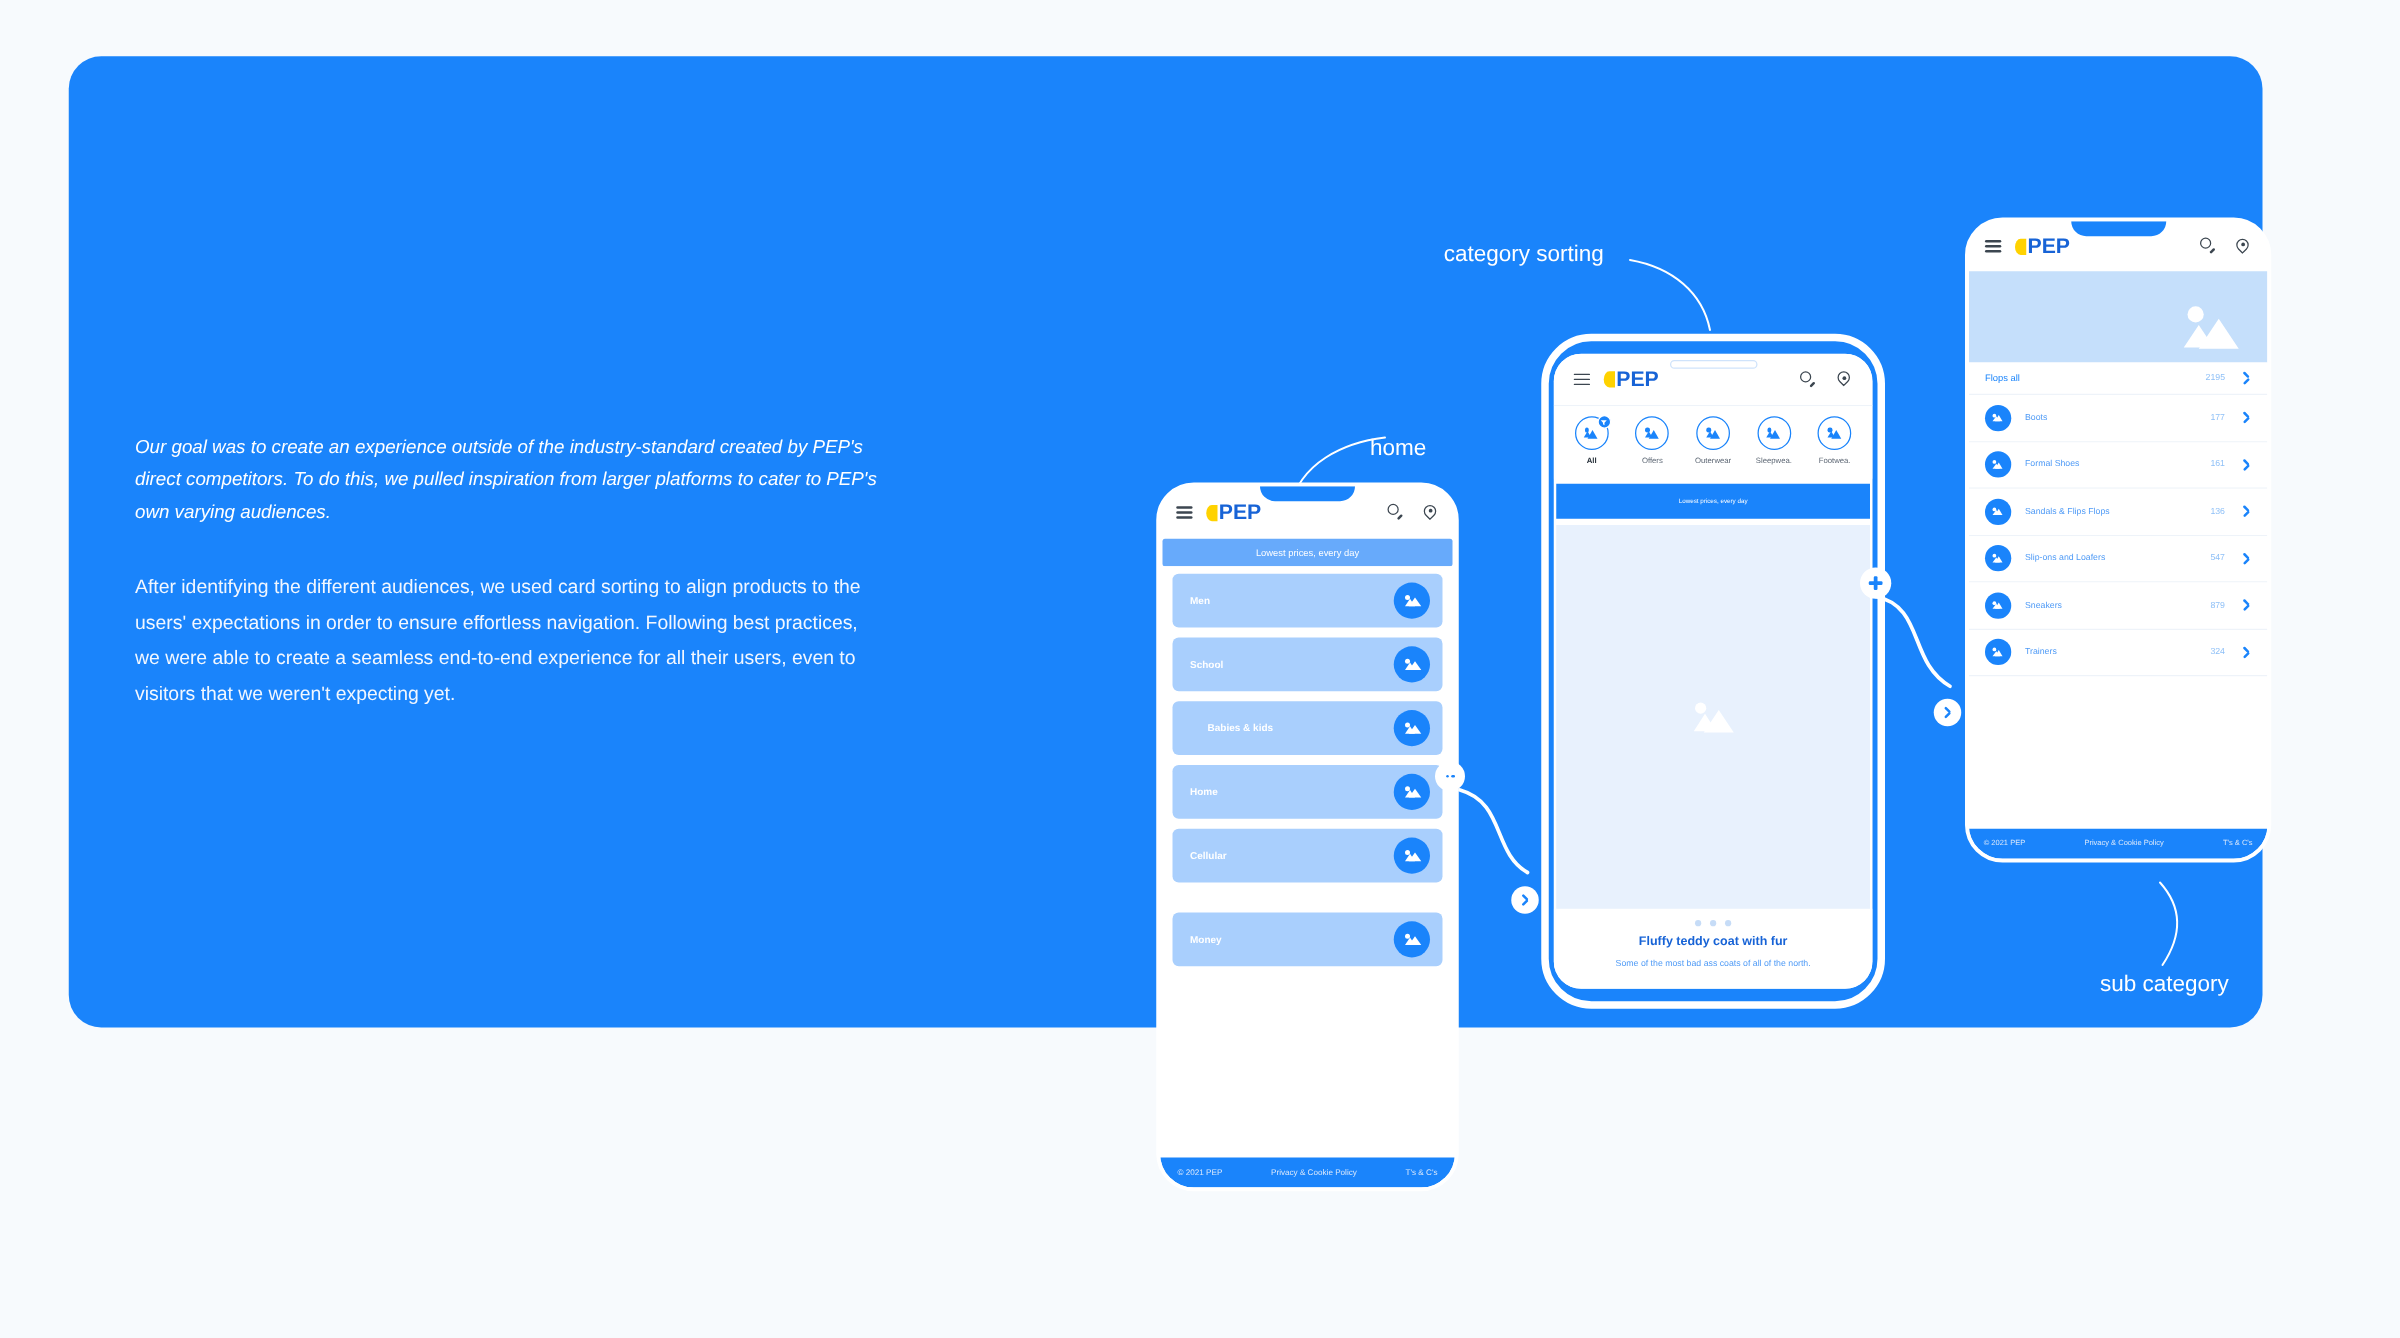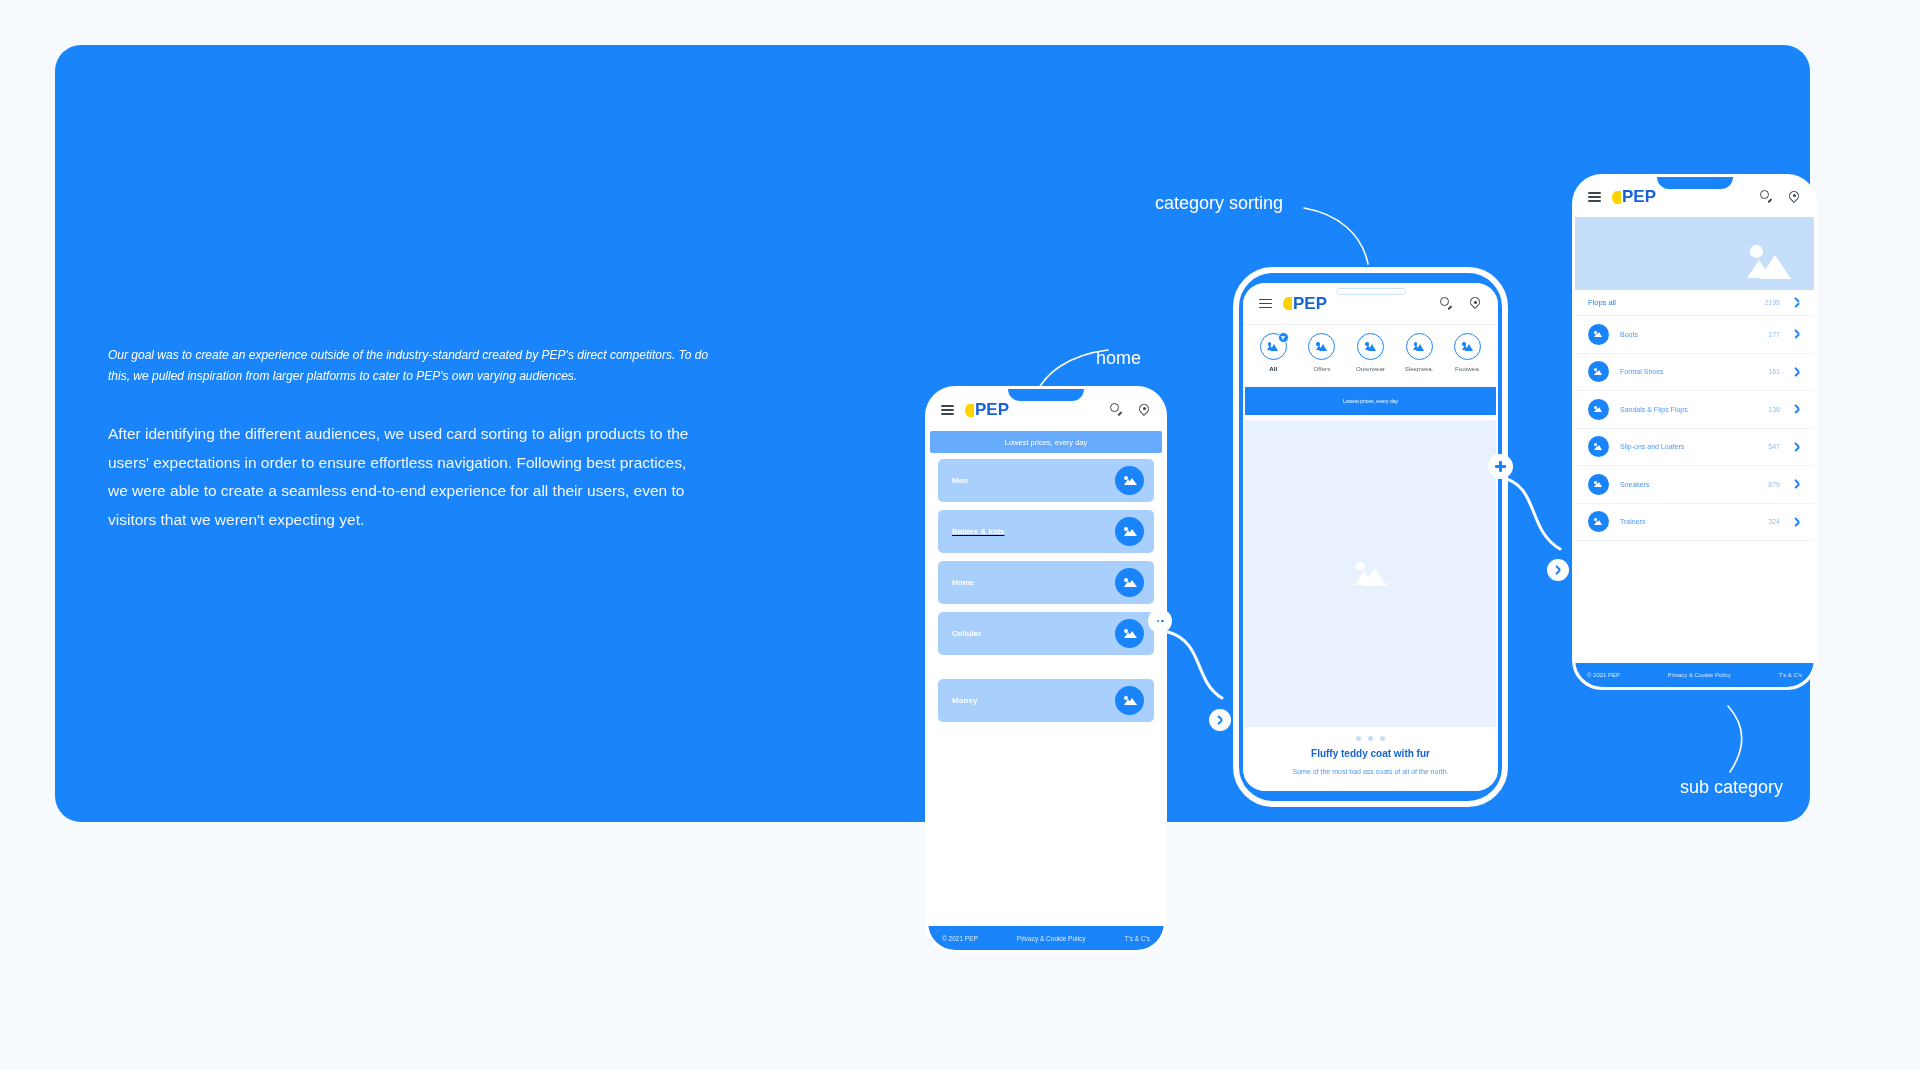--- a/index.html
+++ b/index.html
@@ -20,21 +20,21 @@
     border-radius: 26px;
   }
 
   
   .copy { position: absolute; left: 108px; top: 345px; width: 640px; color: #fff; }
   .headline {
     font-size: 47px; font-weight: 800; letter-spacing: -0.5px;
     line-height: 1.05; margin-bottom: 36px;
   }
   .para-italic {
-    font-size: 12px; font-style: italic; font-weight: 500;
+    font-size: 15px; font-style: italic; font-weight: 500;
     line-height: 1.72; margin-bottom: 34px; max-width: 620px;
   }
   .para-plain {
     font-size: 15.5px; font-weight: 400; line-height: 1.84;
     max-width: 600px; color: #f2f7ff;
   }
 
   
   .annot {
     position: absolute; color: #ffffff;
@@ -262,21 +262,31 @@
           <div class="cat-row" style="height:43px; margin-bottom:8px; padding-left:14px;">
             <span class="lbl" style="font-size:8px;">Men</span>
             <span class="thumb" style="width:29px;height:29px;right:10px;top:7px;">
               <span class="imgico" style="width:14px;height:11px;">
                 <span class="sun" style="width:4px;height:4px;left:1px;top:1px;"></span>
                 <span class="mtn" style="border-width:0 4px 6px 4px;left:1px;top:4px;"></span>
                 <span class="mtn2" style="border-width:0 5px 7.5px 5px;left:4px;top:3px;"></span>
               </span>
             </span>
           </div>
-          <div class="cat-row" style="height:43px; margin-bottom:8px; padding-left:14px;text-decoration:underline;">
+          <div class="cat-row" style="height:43px; margin-bottom:8px; padding-left:14px;">
+            <span class="lbl" style="font-size:8px;">School</span>
+            <span class="thumb" style="width:29px;height:29px;right:10px;top:7px;">
+              <span class="imgico" style="width:14px;height:11px;">
+                <span class="sun" style="width:4px;height:4px;left:1px;top:1px;"></span>
+                <span class="mtn" style="border-width:0 4px 6px 4px;left:1px;top:4px;"></span>
+                <span class="mtn2" style="border-width:0 5px 7.5px 5px;left:4px;top:3px;"></span>
+              </span>
+            </span>
+          </div>
+          <div class="cat-row" style="height:43px; margin-bottom:8px; padding-left:28px;">
             <span class="lbl" style="font-size:8px;">Babies &amp; kids</span>
             <span class="thumb" style="width:29px;height:29px;right:10px;top:7px;">
               <span class="imgico" style="width:14px;height:11px;">
                 <span class="sun" style="width:4px;height:4px;left:1px;top:1px;"></span>
                 <span class="mtn" style="border-width:0 4px 6px 4px;left:1px;top:4px;"></span>
                 <span class="mtn2" style="border-width:0 5px 7.5px 5px;left:4px;top:3px;"></span>
               </span>
             </span>
           </div>
           <div class="cat-row" style="height:43px; margin-bottom:8px; padding-left:14px;">

